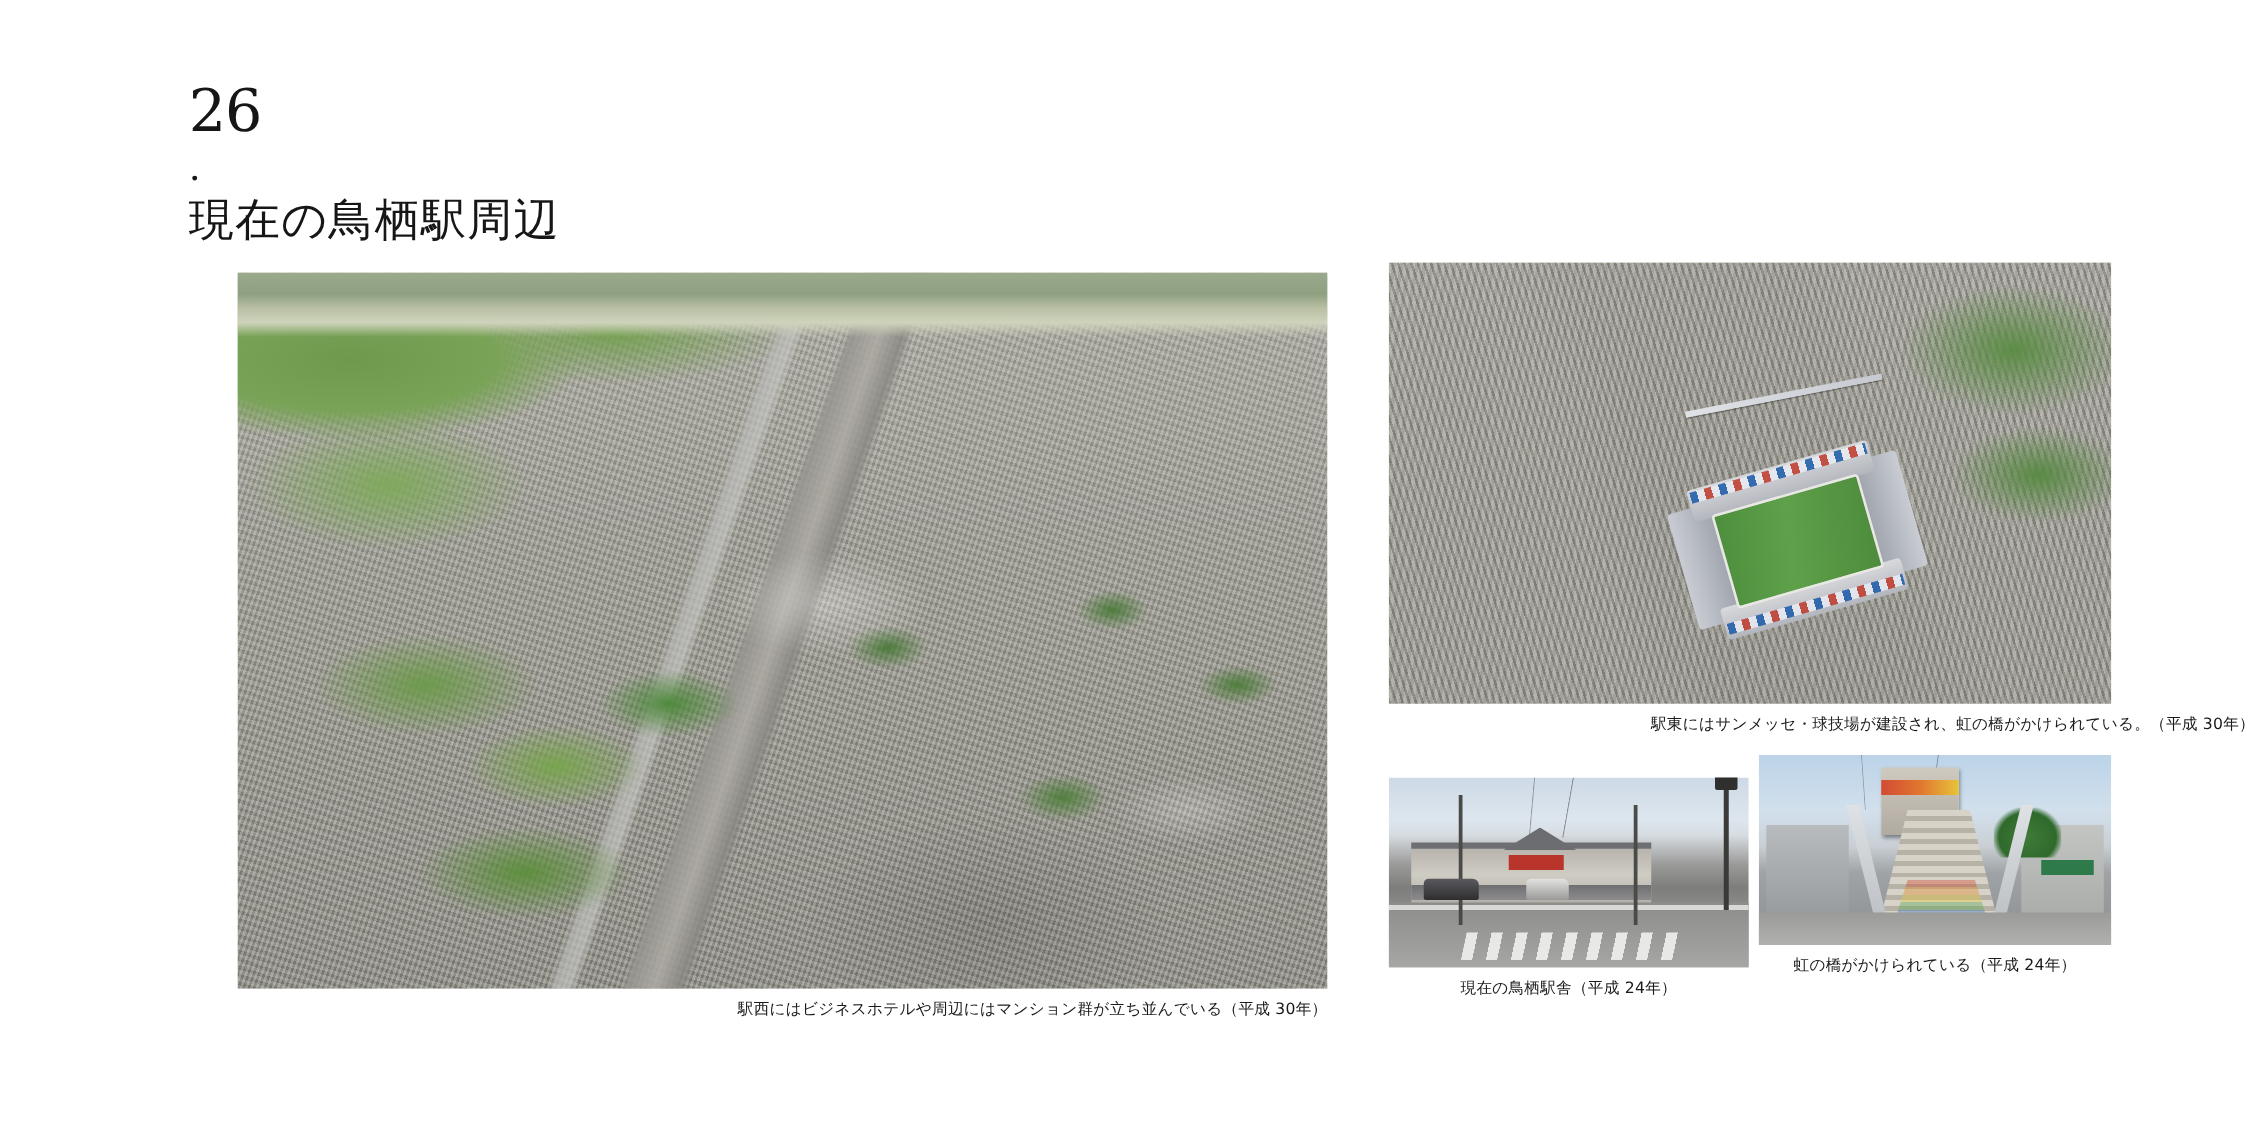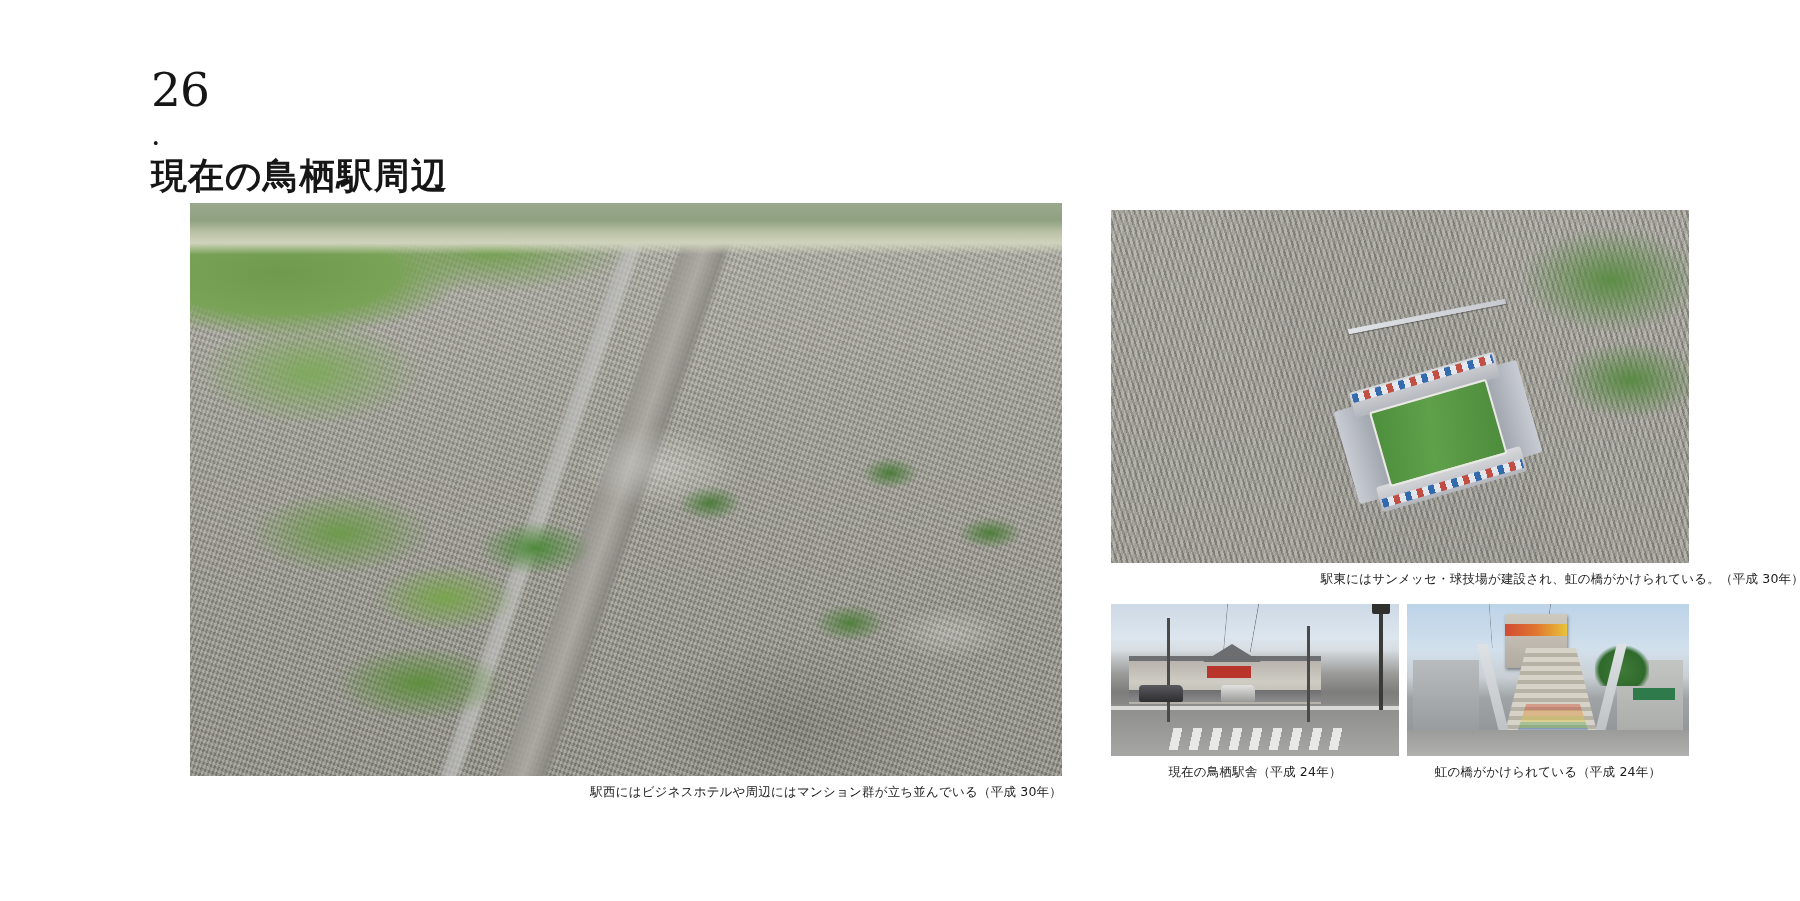--- a/index.html
+++ b/index.html
@@ -44,21 +44,21 @@
   }
   .title-dot {
     font-family: "DejaVu Serif", "Liberation Serif", serif;
     font-size: 30px;
     color: #161616;
     margin: 0 2px 0 1px;
   }
   .title-text {
     font-family: "DejaVu Serif", "Liberation Serif", serif;
     font-size: 36px;
-    font-weight: 700;
+    font-weight: 400;
     letter-spacing: 1px;
     color: #161616;
   }
 
   
   .figure {
     position: absolute;
   }
   .photo {
     position: relative;
@@ -73,21 +73,21 @@
     text-align: right;
     letter-spacing: 0.2px;
   }
   .caption.center {
     text-align: center;
   }
 
   
   #fig-main {
     left: 150px;
-    top: 187px;
+    top: 202px;
     width: 872px;
   }
   #fig-main .photo {
     width: 872px;
     height: 573px;
   }
 
   
   #fig-stadium {
     left: 1071px;
@@ -95,21 +95,21 @@
     width: 693px;
   }
   #fig-stadium .photo {
     width: 578px;
     height: 353px;
   }
 
   
   #fig-station {
     left: 1071px;
-    top: 588px;
+    top: 606px;
     width: 288px;
   }
   #fig-station .photo {
     width: 288px;
     height: 152px;
   }
 
   
   #fig-bridge {
     left: 1367px;

